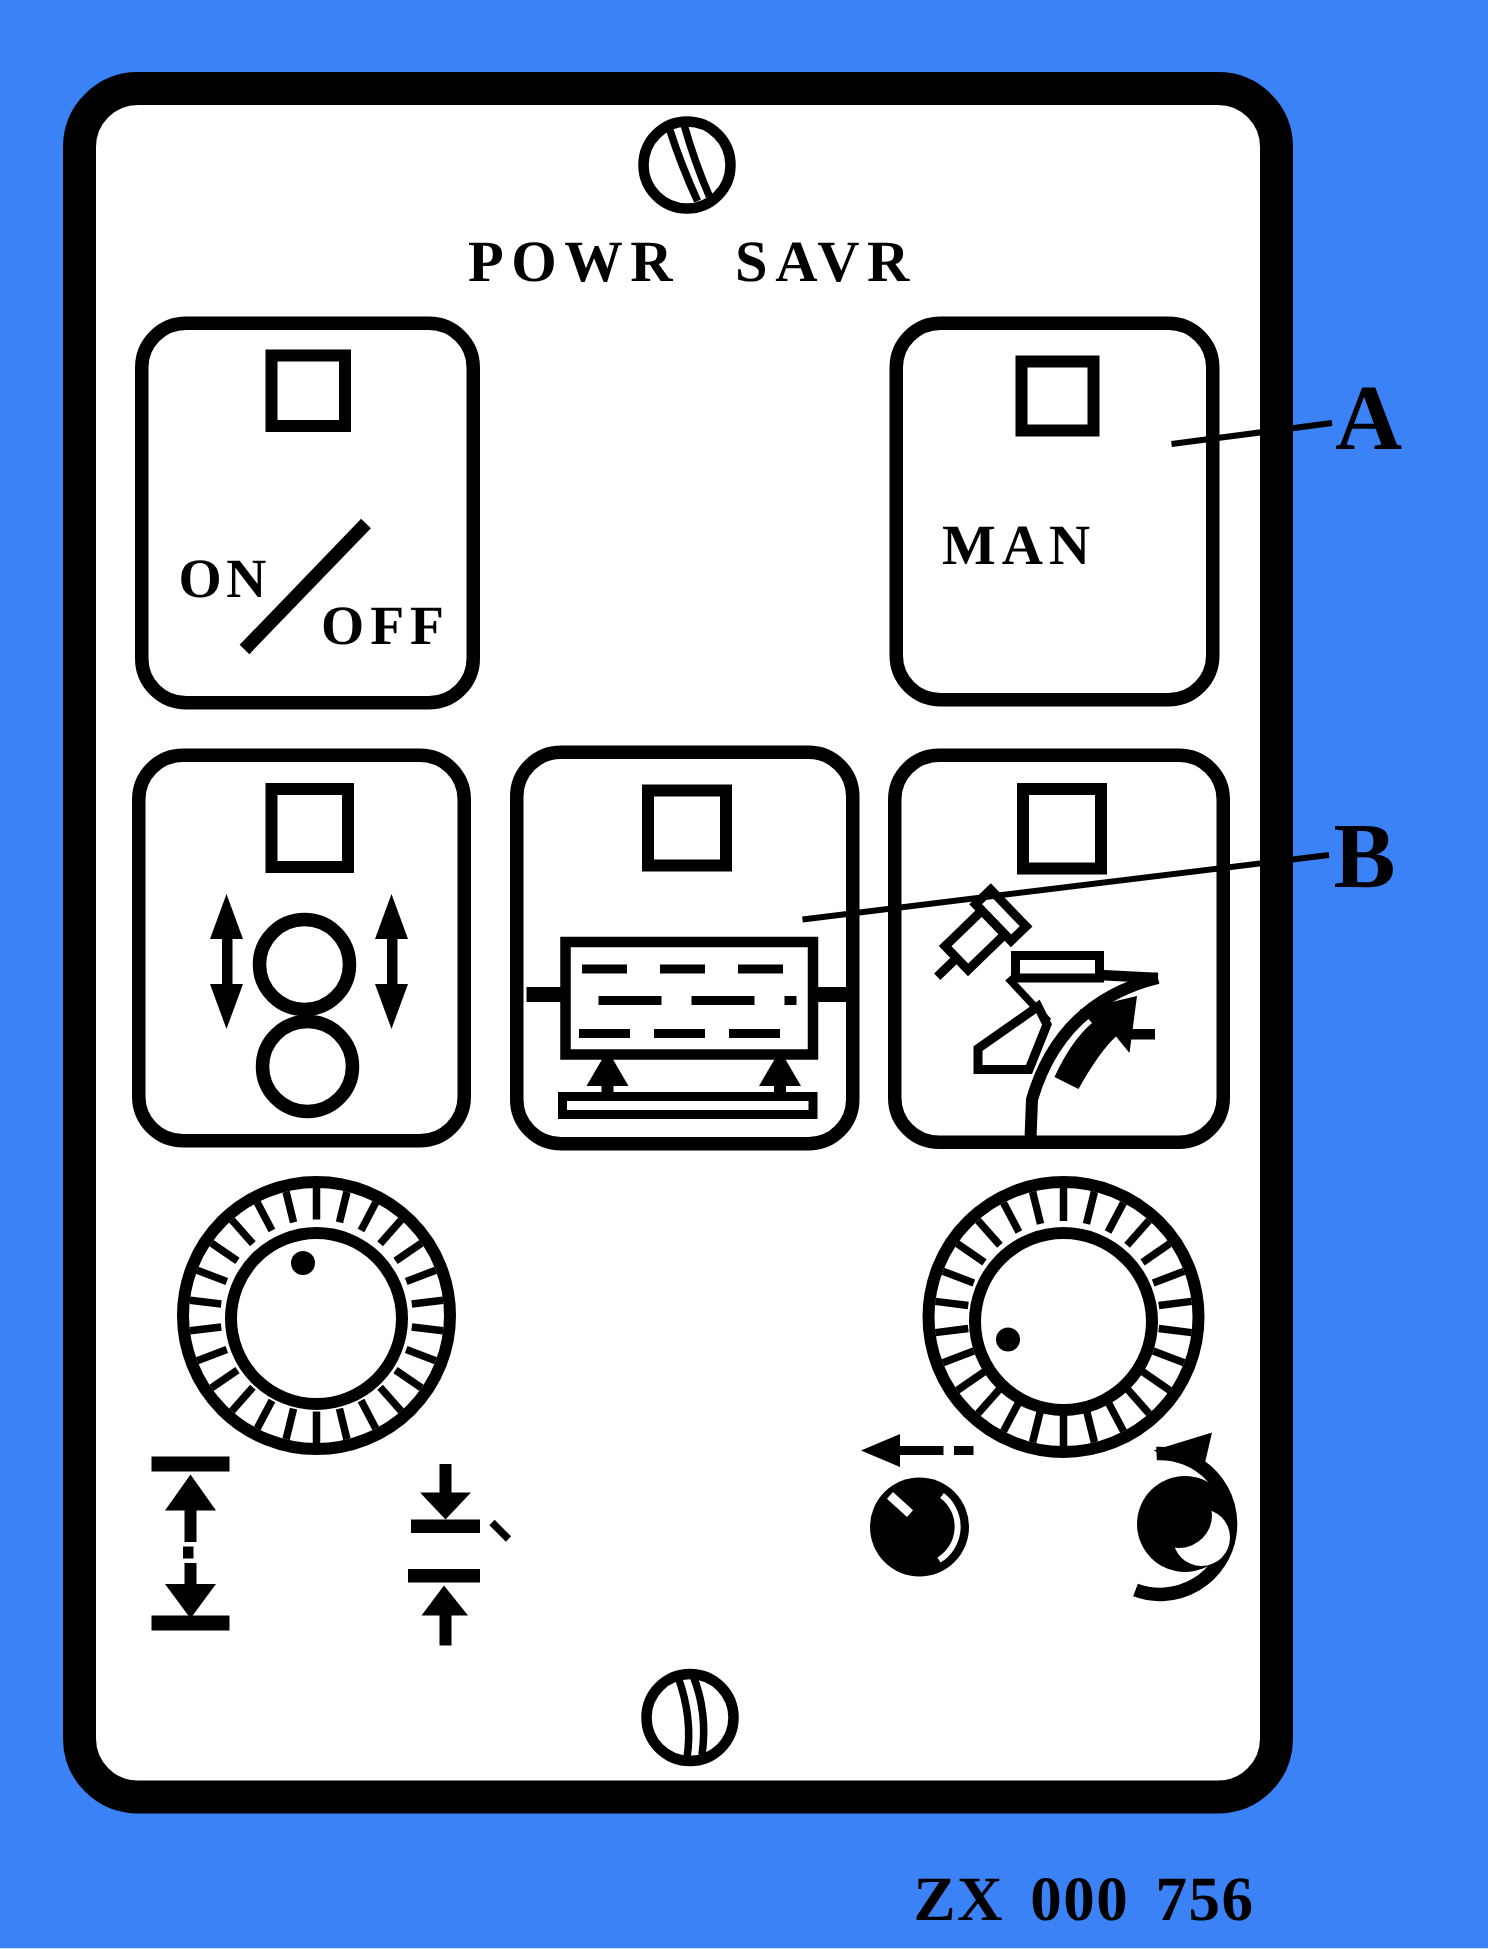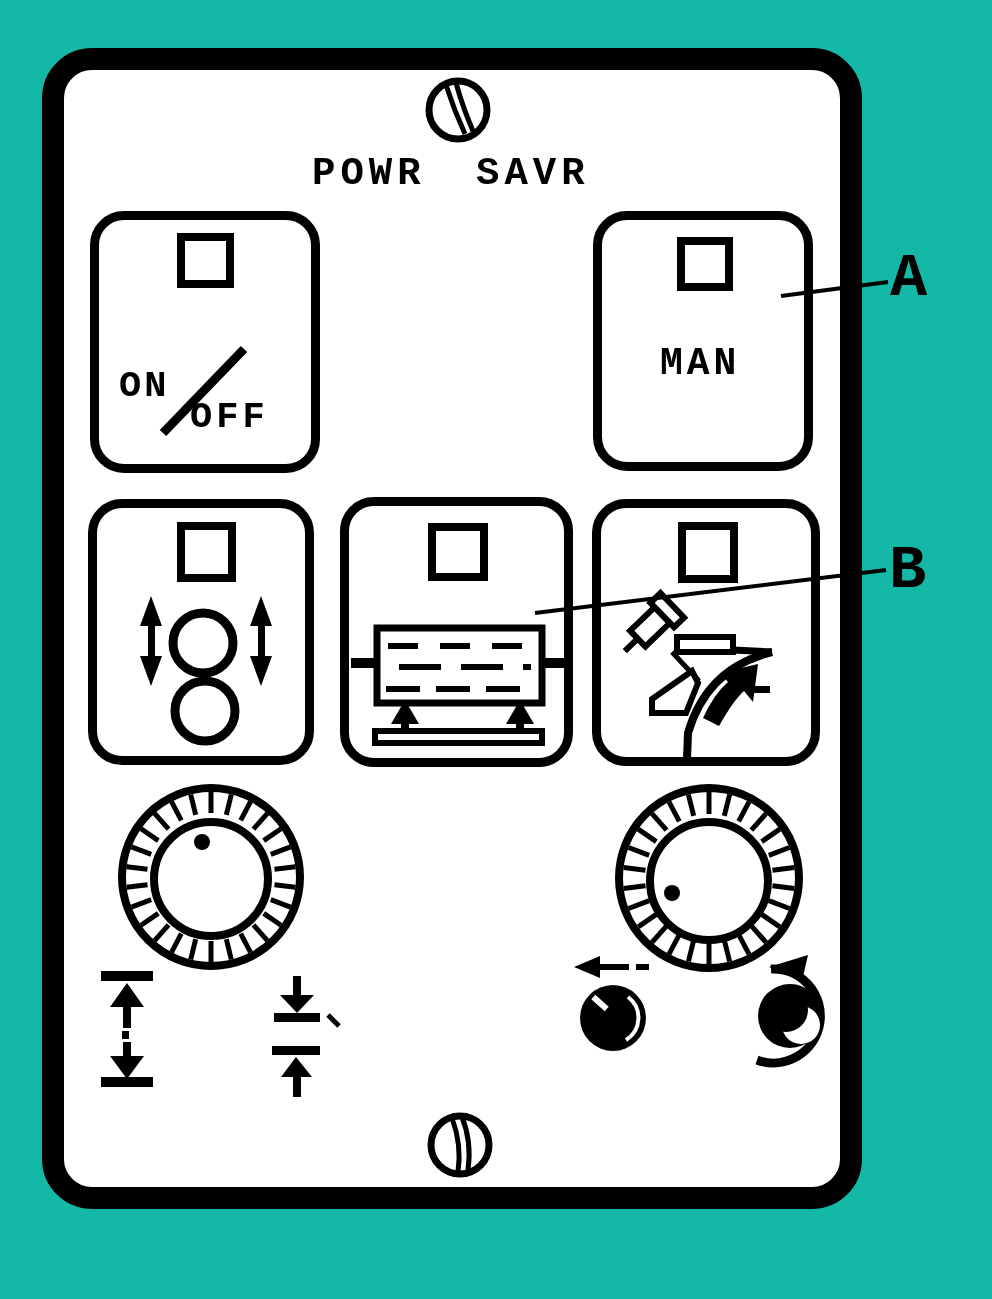--- a/index.html
+++ b/index.html
@@ -1,27 +1,27 @@
 <!DOCTYPE html>
 <html><head>
 <meta charset="utf-8">
 <style>
   html,body{margin:0;padding:0;background:#fff;}
-  .stage{position:relative;width:992px;height:1299px;background:#14b8a6;overflow:hidden;
-         font-family:Liberation Mono, monospace;color:#000;}
+  .stage{position:relative;width:992px;height:1299px;background:#3b82f6;overflow:hidden;
+         font-family:Liberation Serif, serif;color:#000;}
   .abs{position:absolute;}
   .panel{left:42px;top:48px;width:820px;height:1161px;border:22px solid #000;
          border-radius:50px;box-sizing:border-box;background:#fff;}
   .btn{position:absolute;border:9px solid #000;border-radius:34px;background:#fff;box-sizing:border-box;}
   .sq{position:absolute;border:8px solid #000;background:#fff;box-sizing:border-box;}
   .lbl{position:absolute;font-weight:bold;line-height:1;white-space:nowrap;}
   .title{left:312px;top:155px;font-size:39px;letter-spacing:5px;word-spacing:22px;}
   .on{left:119px;top:368px;font-size:37px;letter-spacing:3px;}
-  .off{left:190px;top:399px;font-size:37px;letter-spacing:4px;}
-  .man{left:660px;top:345px;font-size:38px;letter-spacing:4px;}
+  .off{left:214px;top:399px;font-size:37px;letter-spacing:4px;}
+  .man{left:628px;top:345px;font-size:38px;letter-spacing:4px;}
   .calloutA{left:890px;top:248px;font-size:62px;}
   .calloutB{left:889px;top:540px;font-size:62px;}
   .refcode{left:609px;top:1246px;font-size:42px;letter-spacing:1px;word-spacing:6px;}
   svg.overlay{position:absolute;left:0;top:0;pointer-events:none;}
 </style>
 </head>
 <body>
 
 <div class="stage">
 
@@ -48,20 +48,21 @@
     <div class="sq" style="left:79px;top:17px;width:60px;height:58px;"></div>
   </div>
 
   <div class="btn" style="left:592px;top:499px;width:228px;height:267px;">
     <div class="sq" style="left:77px;top:14px;width:60px;height:61px;"></div>
   </div>
 
   <div class="abs lbl calloutA">A</div>
   <div class="abs lbl calloutB">B</div>
 
+  <div class="abs lbl refcode">ZX 000 756</div>
 
   <svg class="overlay" width="992" height="1299" viewBox="0 0 992 1299">
 
     <g stroke="#000" fill="none">
       <circle cx="458" cy="110" r="29" stroke-width="7" fill="#fff"></circle>
       <path d="M446 85 Q454 110 465 134" stroke-width="5"></path>
       <path d="M456 83 Q463 108 473 131" stroke-width="5"></path>
     </g>
 
     <g stroke="#000" fill="none">

